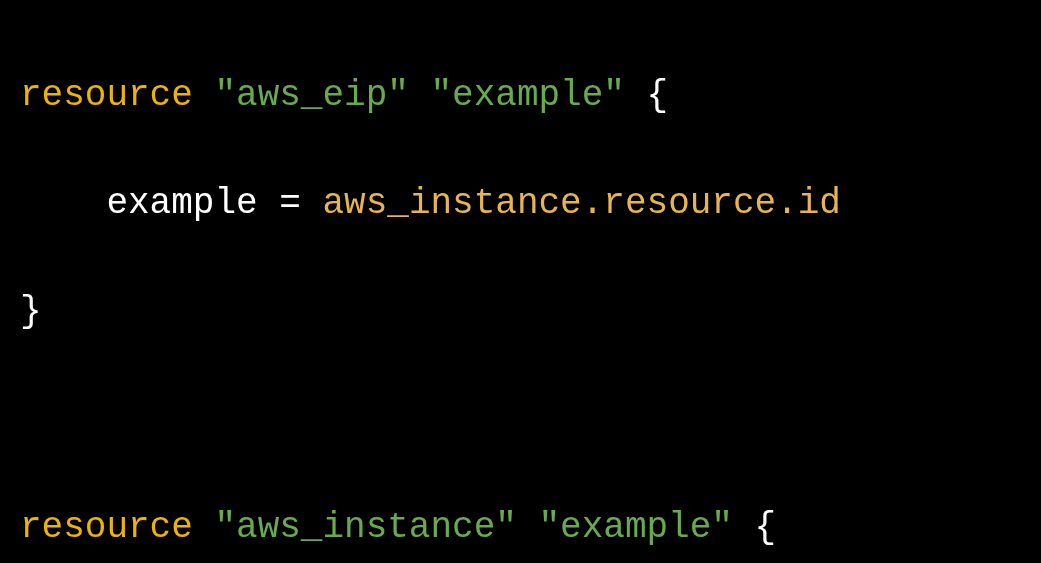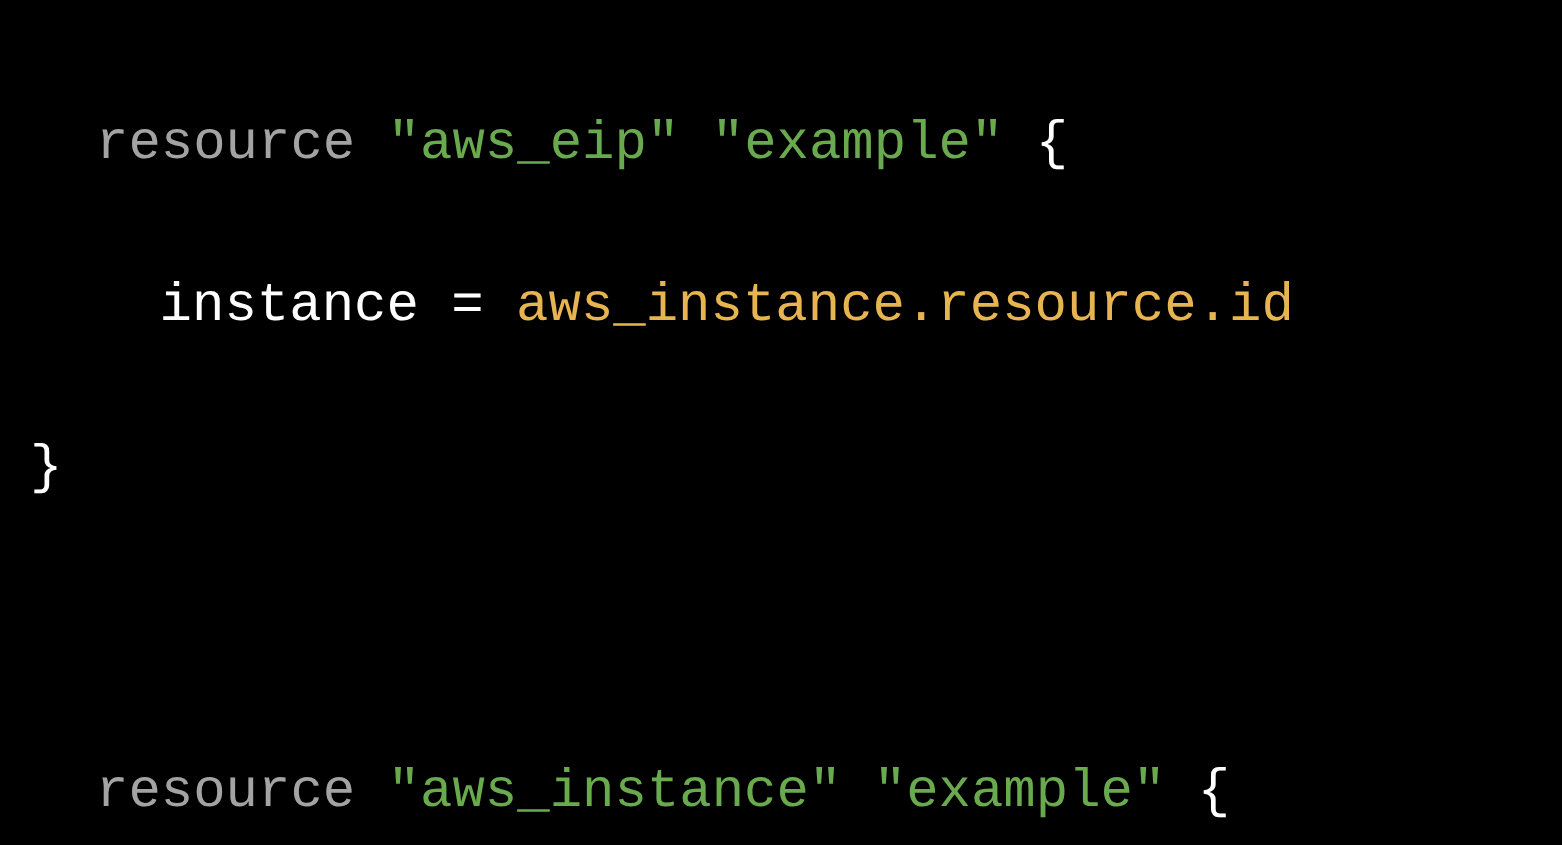--- a/index.html
+++ b/index.html
@@ -15,22 +15,21 @@
       color: #ffffff;
       padding: 15px 20px;
       width: 1041px;
       height: 563px;
       overflow: hidden;
     }
     .code-block {
       white-space: pre;
     }
     .keyword {
-      color: #a3a3a3;
-      margin-left: 44px;
+      color: #eab308;
     }
     .string {
       color: #6aaa4f;
     }
     .reference {
       color: #e6b450;
     }
     .operator {
       color: #ffffff;
     }
@@ -43,21 +42,21 @@
     .indent {
       display: inline-block;
       width: 4ch;
     }
   </style>
 </head>
 <body>
 
 <div class="code-block">
 <div><span class="keyword">resource</span> <span class="string">"aws_eip"</span> <span class="string">"example"</span> <span class="brace">{</span></div>
-<div><span class="indent"></span><span class="attribute">instance</span> <span class="operator">=</span> <span class="reference">aws_instance.resource.id</span></div>
+<div><span class="indent"></span><span class="attribute">example</span> <span class="operator">=</span> <span class="reference">aws_instance.resource.id</span></div>
 <div><span class="brace">}</span></div>
 <div>&nbsp;</div>
 <div><span class="keyword">resource</span> <span class="string">"aws_instance"</span> <span class="string">"example"</span> <span class="brace">{</span></div>
 
 
 
 
 </div>
 
 </body></html>

